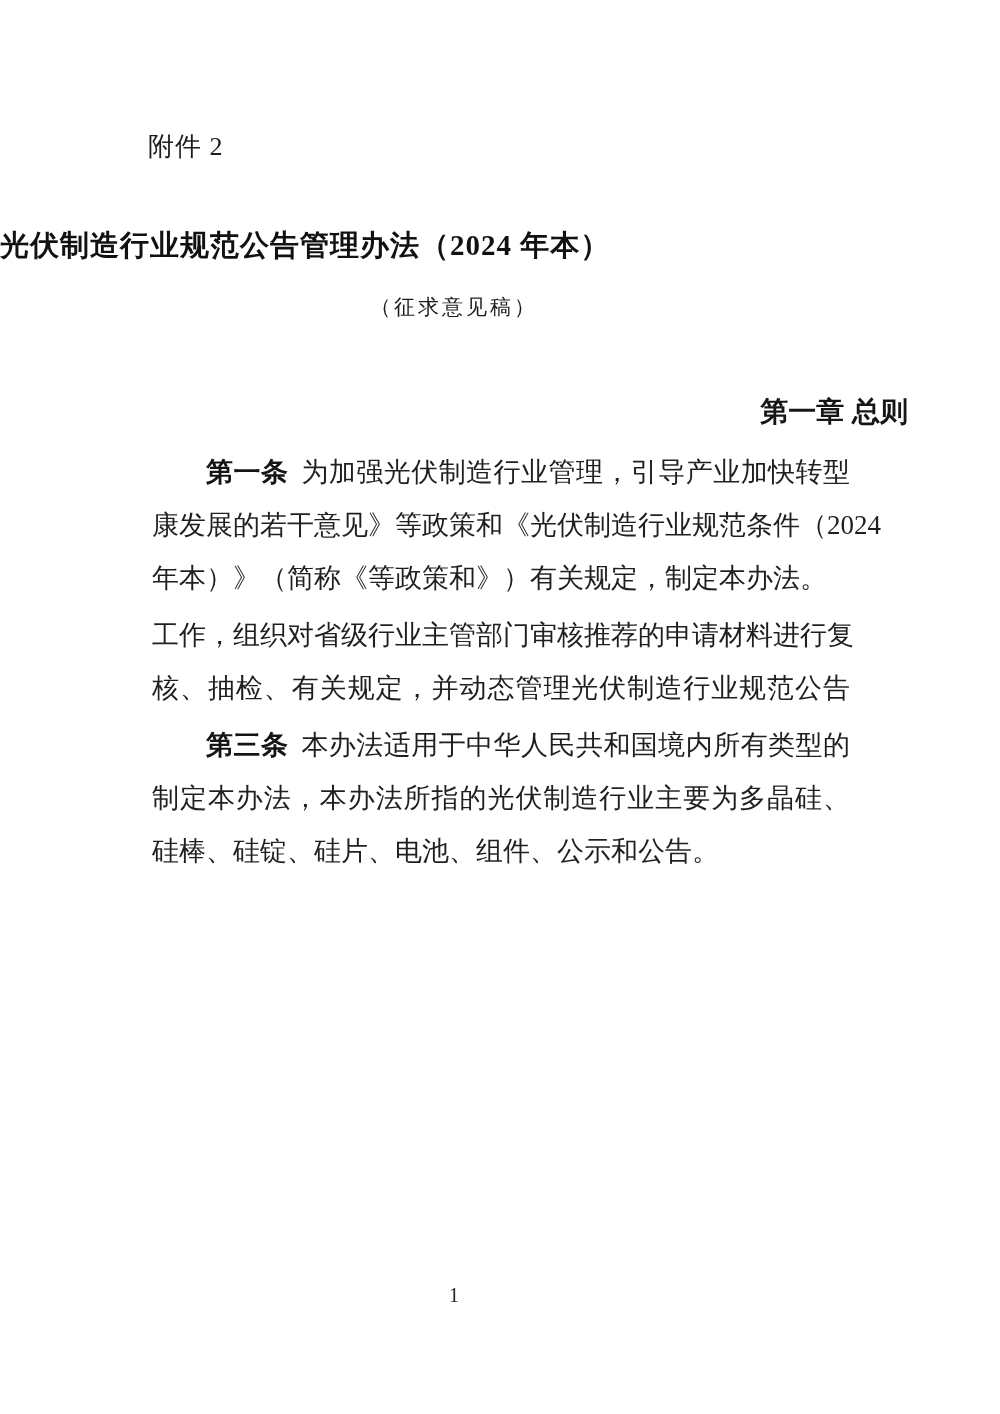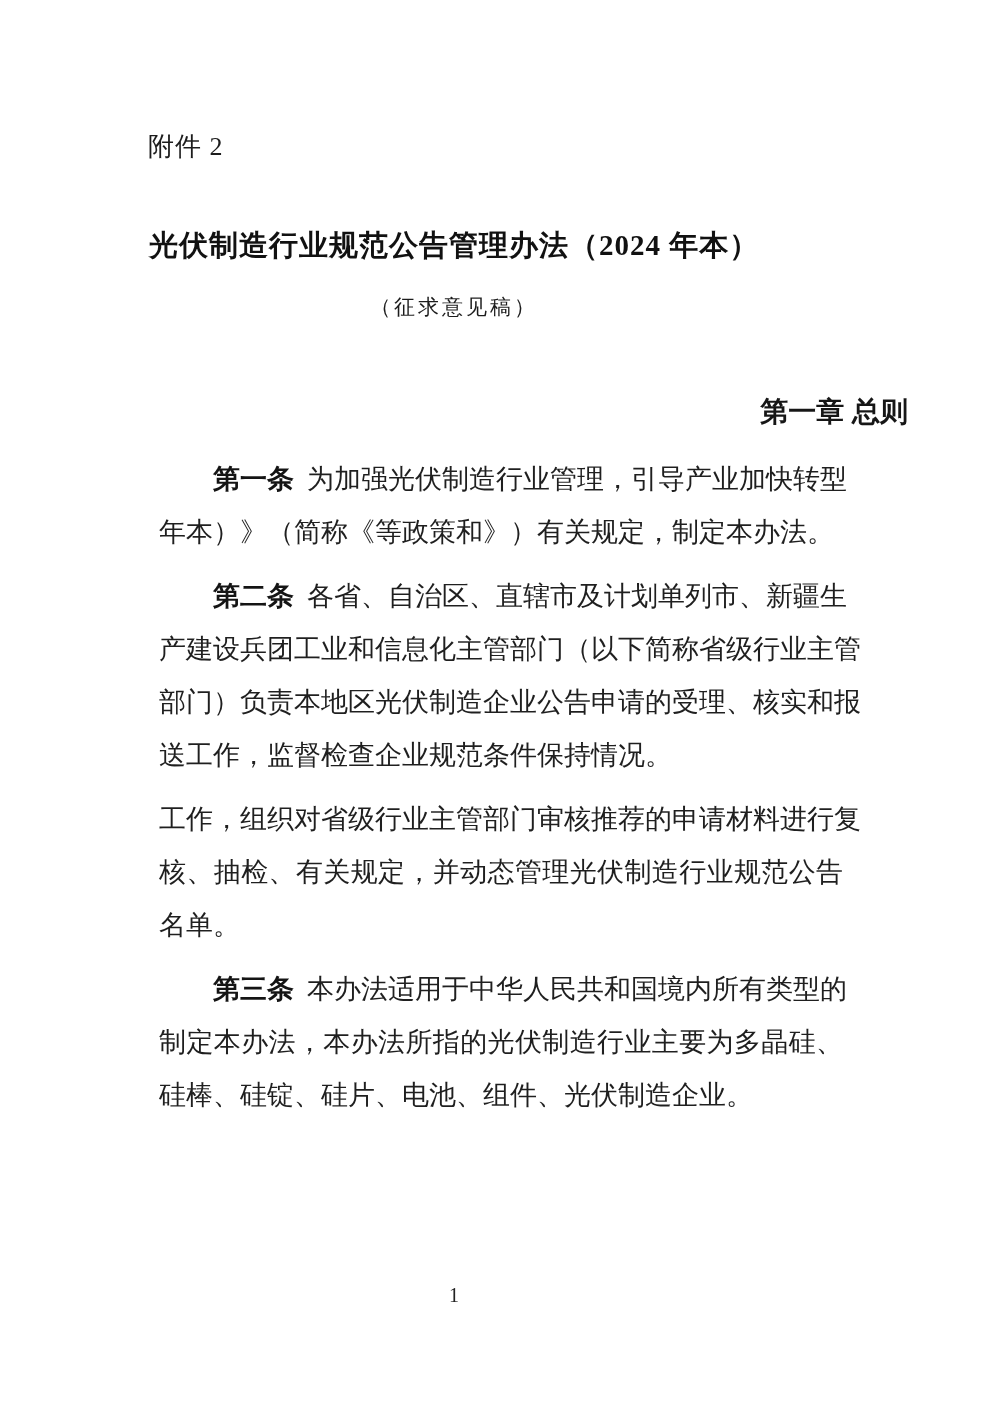--- a/index.html
+++ b/index.html
@@ -25,21 +25,20 @@
     line-height: 34px;
     letter-spacing: 1px;
     color: #1c1c1c;
   }
   
   .doc-title {
     position: absolute;
     left: 0;
     top: 226px;
     width: 100%;
-    text-align: center;
     font-size: 29px;
     line-height: 38px;
     font-weight: bold;
     letter-spacing: 1px;
     color: #111111;
   }
   
   .doc-subtitle {
     position: absolute;
     left: 0;
@@ -65,21 +64,21 @@
     color: #161616;
   }
   
   .body-text {
     position: absolute;
     left: 148px;
     top: 442px;
     width: 706px;
   }
   .para {
-    margin: 11px;
+    margin: 4px;
     padding: 0;
   }
   .tline {
     display: block;
     height: 53px;
     line-height: 53px;
     font-size: 27px;
     white-space: nowrap;
     text-align: justify;
     text-align-last: justify;
@@ -124,39 +123,33 @@
   <div class="doc-title">光伏制造行业规范公告管理办法（2024 年本）</div>
 
   <div class="doc-subtitle">（征求意见稿）</div>
 
   <div class="chapter-heading">第一章 总则</div>
 
   <div class="body-text">
 
     <p class="para">
       <span class="tline first"><span class="article-number">第一条</span><span>为加强光伏制造行业管理，引导产业加快转型</span></span>
+      <span class="tline">康发展的若干意见》等政策和《光伏制造行业规范条件（2024</span>
       <span class="tline last">年本）》（简称《等政策和》）有关规定，制定本办法。</span>
     </p>
 
-    <p class="para">
-      <span class="tline first"><span class="article-number">第二条</span><span>各省、自治区、直辖市及计划单列市、新疆生</span></span>
-      <span class="tline">产建设兵团工业和信息化主管部门（以下简称省级行业主管</span>
-      <span class="tline">部门）负责本地区光伏制造企业公告申请的受理、核实和报</span>
-      <span class="tline last">送工作，监督检查企业规范条件保持情况。</span>
-    </p>
 
     <p class="para">
       <span class="tline">工作，组织对省级行业主管部门审核推荐的申请材料进行复</span>
       <span class="tline">核、抽检、有关规定，并动态管理光伏制造行业规范公告</span>
-      <span class="tline last">名单。</span>
     </p>
 
     <p class="para">
       <span class="tline first"><span class="article-number">第三条</span><span>本办法适用于中华人民共和国境内所有类型的</span></span>
       <span class="tline">制定本办法，本办法所指的光伏制造行业主要为多晶硅、</span>
-      <span class="tline last">硅棒、硅锭、硅片、电池、组件、光伏制造企业。</span>
+      <span class="tline last">硅棒、硅锭、硅片、电池、组件、公示和公告。</span>
     </p>
 
   </div>
 
   <div class="page-number">1</div>
 
 </div>
 
 </body></html>

